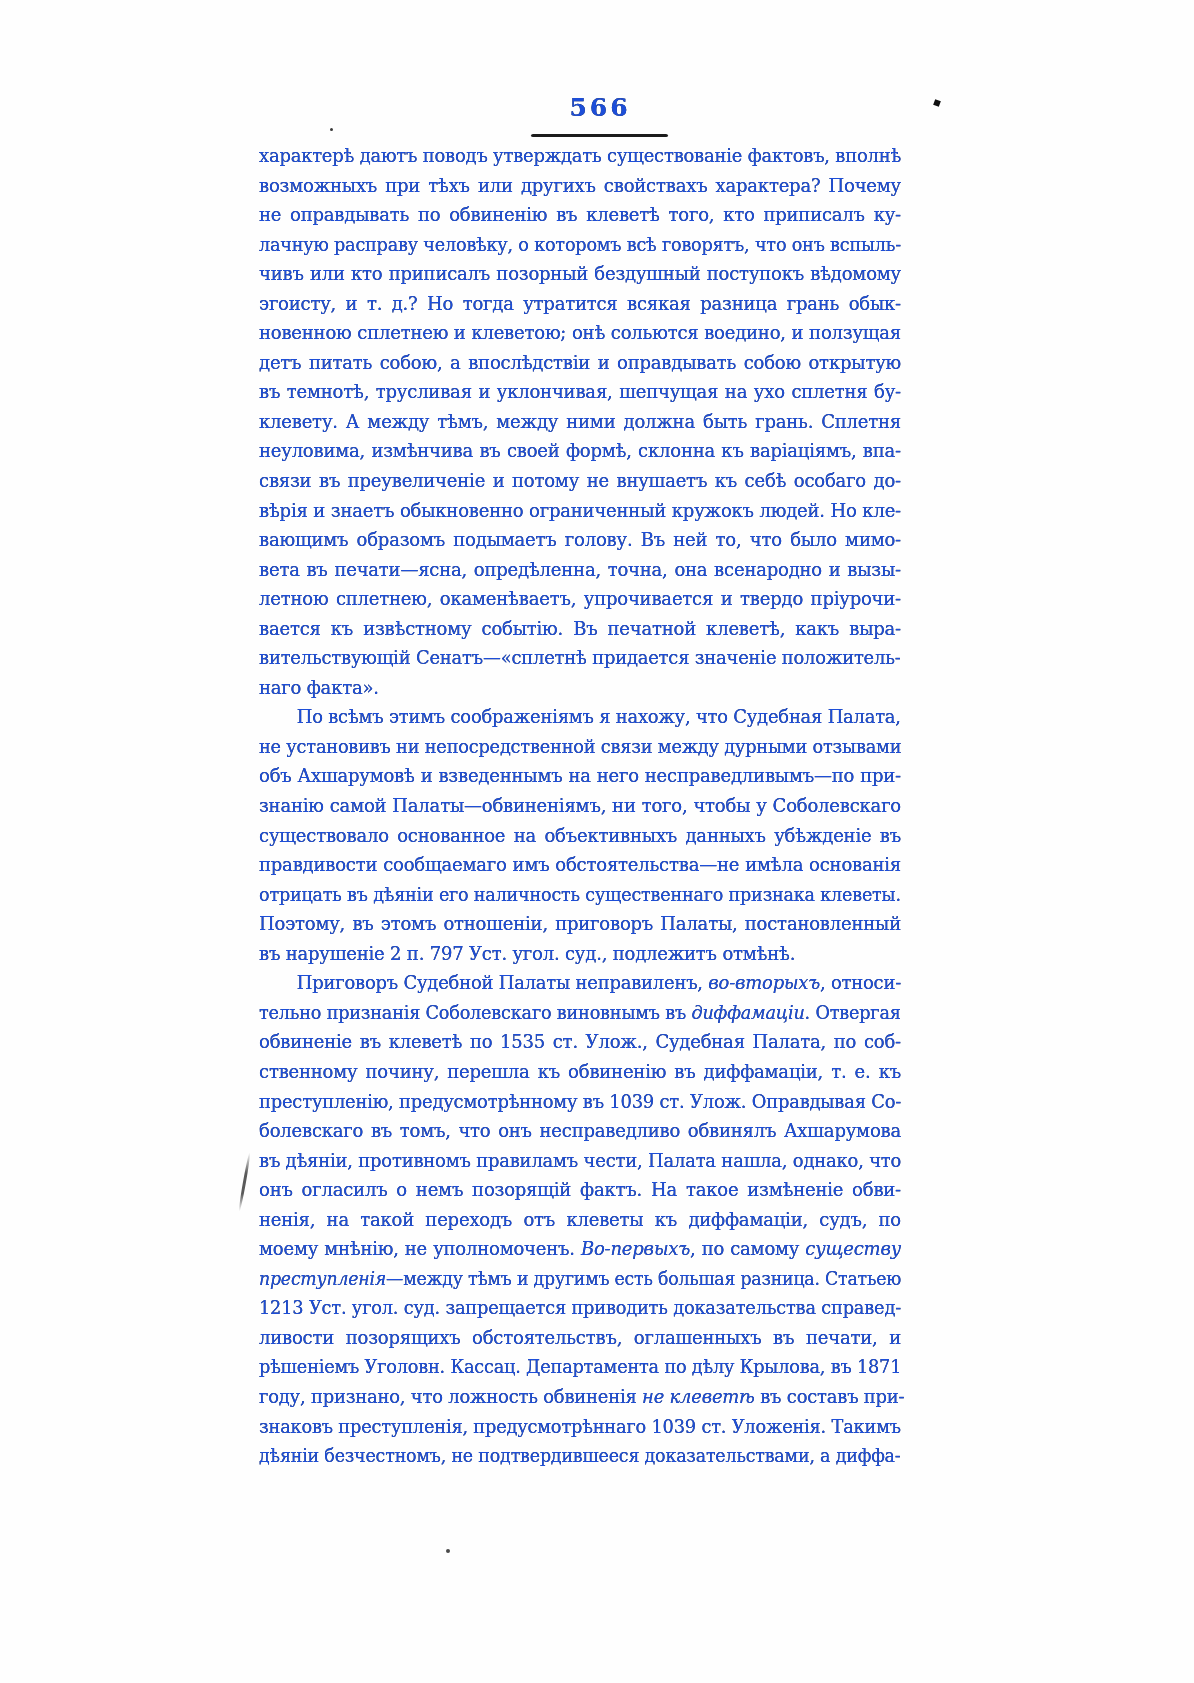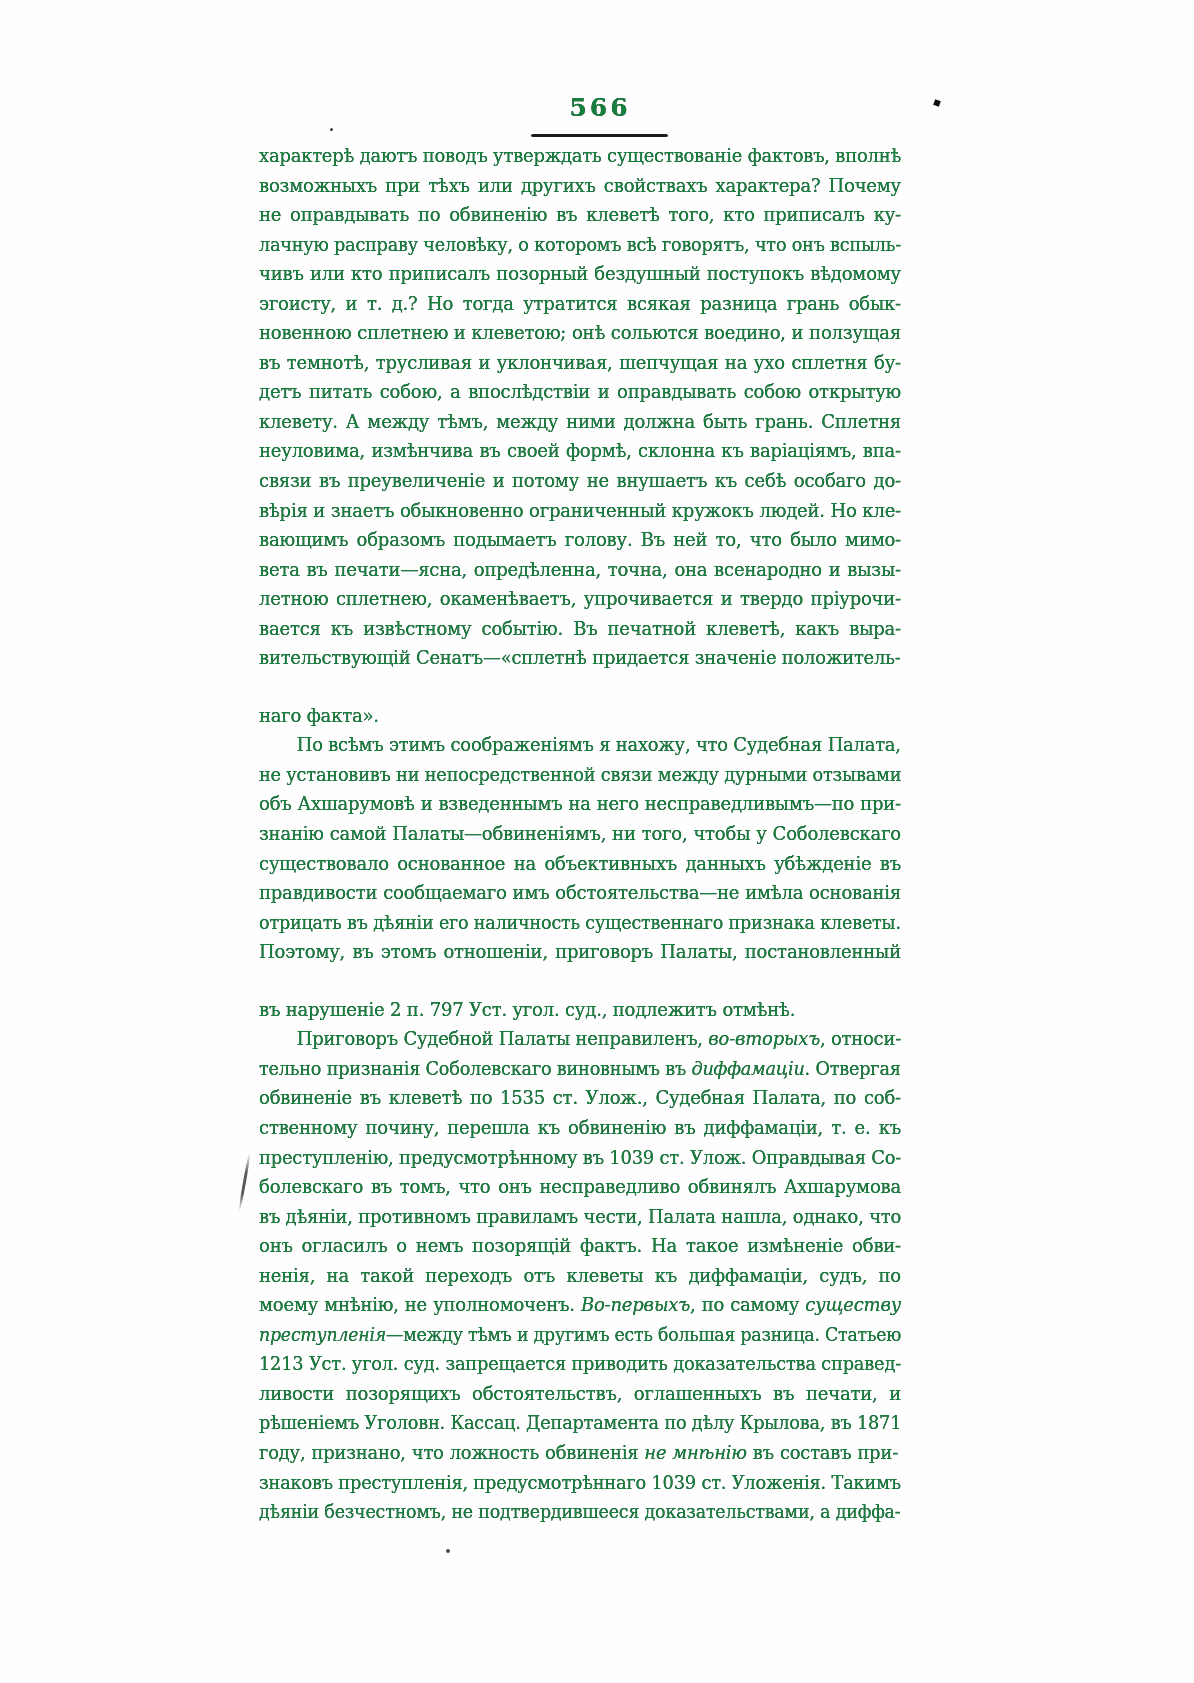--- a/index.html
+++ b/index.html
@@ -7,21 +7,21 @@
     padding: 0;
     background: #ffffff;
   }
   .page {
     position: relative;
     width: 1194px;
     height: 1683px;
     background: #fefefe;
     overflow: hidden;
     font-family: "DejaVu Serif", serif;
-    color: #15803d;
+    color: #1d4ed8;
   }
   .page-number {
     position: absolute;
     top: 93px;
     left: 537px;
     width: 126px;
     text-align: center;
     font-size: 25px;
     font-weight: bold;
     letter-spacing: 3px;
@@ -45,21 +45,21 @@
     line-height: 29.55px;
     letter-spacing: -0.2px;
     text-shadow: 0 0 0.5px rgba(15,15,15,0.85);
   }
   .line {
     text-align: justify;
     text-align-last: justify;
     height: 29.55px;
     overflow: visible;
   }
-  .line.nofill { text-align-last: left; margin-top: 28px; }
+  .line.nofill { text-align-last: left; }
   .line.indent { text-indent: 38px; }
   .em { font-style: italic; }
   
   .speck-tr {
     position: absolute;
     left: 934px;
     top: 100px;
     width: 6px;
     height: 6px;
     background: #101010;
@@ -101,22 +101,22 @@
   <div class="page-number">566</div>
   <div class="header-rule"></div>
   <div class="text-block">
       <div class="line" style="white-space: nowrap; transform-origin: left center; transform: scaleX(0.995349);"><span>характерѣ даютъ поводъ утверждать существованіе фактовъ, вполнѣ</span></div>
       <div class="line" style=""><span>возможныхъ при тѣхъ или другихъ свойствахъ характера? Почему</span></div>
       <div class="line" style=""><span>не оправдывать по обвиненію въ клеветѣ того, кто приписалъ ку-</span></div>
       <div class="line" style="white-space: nowrap; transform-origin: left center; transform: scaleX(0.978659);"><span>лачную расправу человѣку, о которомъ всѣ говорятъ, что онъ вспыль-</span></div>
       <div class="line" style=""><span>чивъ или кто приписалъ позорный бездушный поступокъ вѣдомому</span></div>
       <div class="line" style=""><span>эгоисту, и т. д.? Но тогда утратится всякая разница грань обык-</span></div>
       <div class="line" style=""><span>новенною сплетнею и клеветою; онѣ сольются воедино, и ползущая</span></div>
+      <div class="line" style=""><span>детъ питать собою, а впослѣдствіи и оправдывать собою открытую</span></div>
       <div class="line" style=""><span>въ темнотѣ, трусливая и уклончивая, шепчущая на ухо сплетня бу-</span></div>
-      <div class="line" style=""><span>детъ питать собою, а впослѣдствіи и оправдывать собою открытую</span></div>
       <div class="line" style=""><span>клевету. А между тѣмъ, между ними должна быть грань. Сплетня</span></div>
       <div class="line" style=""><span>неуловима, измѣнчива въ своей формѣ, склонна къ варіаціямъ, впа-</span></div>
       <div class="line" style=""><span>связи въ преувеличеніе и потому не внушаетъ къ себѣ особаго до-</span></div>
       <div class="line" style=""><span>вѣрія и знаетъ обыкновенно ограниченный кружокъ людей. Но кле-</span></div>
       <div class="line" style=""><span>вающимъ образомъ подымаетъ голову. Въ ней то, что было мимо-</span></div>
       <div class="line" style=""><span>вета въ печати—ясна, опредѣленна, точна, она всенародно и вызы-</span></div>
       <div class="line" style=""><span>летною сплетнею, окаменѣваетъ, упрочивается и твердо пріурочи-</span></div>
       <div class="line" style=""><span>вается къ извѣстному событію. Въ печатной клеветѣ, какъ выра-</span></div>
       <div class="line" style="white-space: nowrap; transform-origin: left center; transform: scaleX(0.995349);"><span>вительствующій Сенатъ—«сплетнѣ придается значеніе положитель-</span></div>
       <div class="line nofill" style=""><span>наго факта».</span></div>
@@ -136,21 +136,21 @@
       <div class="line" style="white-space: nowrap; transform-origin: left center; transform: scaleX(0.993808);"><span>преступленію, предусмотрѣнному въ 1039 ст. Улож. Оправдывая Со-</span></div>
       <div class="line" style=""><span>болевскаго въ томъ, что онъ несправедливо обвинялъ Ахшарумова</span></div>
       <div class="line" style="white-space: nowrap; transform-origin: left center; transform: scaleX(0.996894);"><span>въ дѣяніи, противномъ правиламъ чести, Палата нашла, однако, что</span></div>
       <div class="line" style=""><span>онъ огласилъ о немъ позорящій фактъ. На такое измѣненіе обви-</span></div>
       <div class="line" style=""><span>ненія, на такой переходъ отъ клеветы къ диффамаціи, судъ, по</span></div>
       <div class="line" style=""><span>моему мнѣнію, не уполномоченъ. </span><span class="em">Во-первыхъ</span><span>, по самому </span><span class="em">существу</span></div>
       <div class="line" style="white-space: nowrap; transform-origin: left center; transform: scaleX(0.961078);"><span class="em">преступленія</span><span>—между тѣмъ и другимъ есть большая разница. Статьею</span></div>
       <div class="line" style="white-space: nowrap; transform-origin: left center; transform: scaleX(0.987692);"><span>1213 Уст. угол. суд. запрещается приводить доказательства справед-</span></div>
       <div class="line" style=""><span>ливости позорящихъ обстоятельствъ, оглашенныхъ въ печати, и</span></div>
       <div class="line" style="white-space: nowrap; transform-origin: left center; transform: scaleX(0.983155);"><span>рѣшеніемъ Уголовн. Кассац. Департамента по дѣлу Крылова, въ 1871</span></div>
-      <div class="line" style="white-space: nowrap; transform-origin: left center; transform: scaleX(0.995349);"><span>году, признано, что ложность обвиненія </span><span class="em">не мнѣнію</span><span> въ составъ при-</span></div>
+      <div class="line" style="white-space: nowrap; transform-origin: left center; transform: scaleX(0.995349);"><span>году, признано, что ложность обвиненія </span><span class="em">не клеветѣ</span><span> въ составъ при-</span></div>
       <div class="line" style="white-space: nowrap; transform-origin: left center; transform: scaleX(0.987692);"><span>знаковъ преступленія, предусмотрѣннаго 1039 ст. Уложенія. Такимъ</span></div>
       <div class="line" style="white-space: nowrap; transform-origin: left center; transform: scaleX(0.969789);"><span>дѣяніи безчестномъ, не подтвердившееся доказательствами, а диффа-</span></div>
     </div>
   <div class="speck-tr"></div>
   <div class="dot-header"></div>
   <div class="dot-bottom"></div>
   <div class="margin-curve"></div>
 </div>
 
 </body></html>

